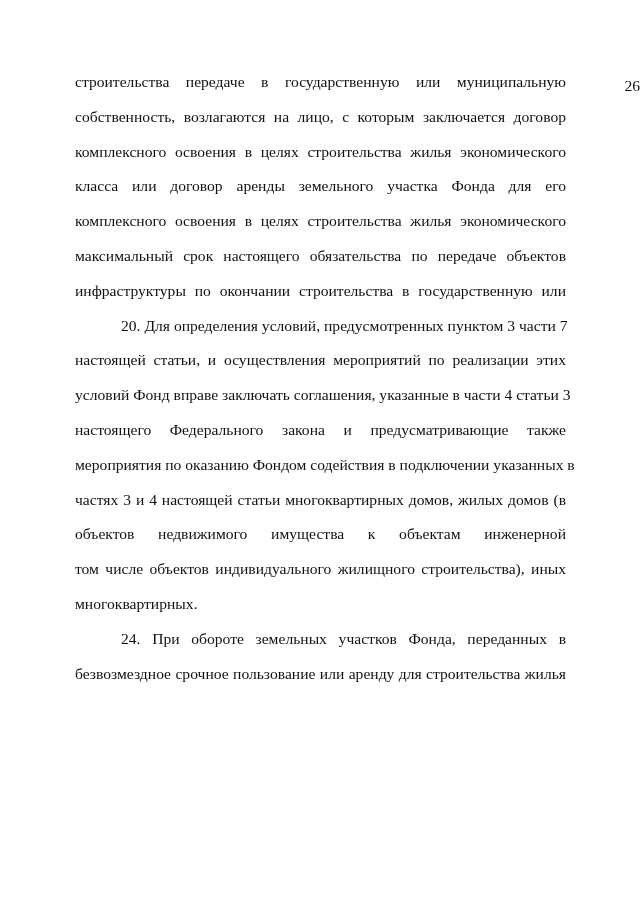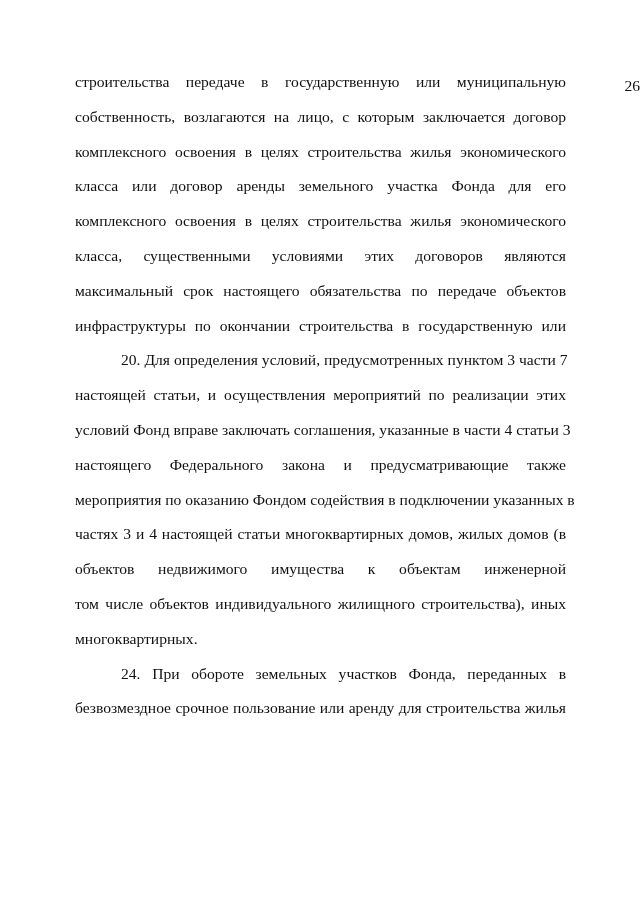--- a/index.html
+++ b/index.html
@@ -28,21 +28,20 @@
 <body>
 
 <div class="page">
   <div class="page-number">26</div>
   <div class="body-text">
     <div class="line">строительства передаче в государственную или муниципальную</div>
     <div class="line">собственность, возлагаются на лицо, с которым заключается договор</div>
     <div class="line">комплексного освоения в целях строительства жилья экономического</div>
     <div class="line">класса или договор аренды земельного участка Фонда для его</div>
     <div class="line">комплексного освоения в целях строительства жилья экономического</div>
-    <div class="line">класса, существенными условиями этих договоров являются</div>
     <div class="line">максимальный срок настоящего обязательства по передаче объектов</div>
     <div class="line">инфраструктуры по окончании строительства в государственную или</div>
     <div class="line indent">20. Для определения условий, предусмотренных пунктом 3 части 7</div>
     <div class="line">настоящей статьи, и осуществления мероприятий по реализации этих</div>
     <div class="line">условий Фонд вправе заключать соглашения, указанные в части 4 статьи 3</div>
     <div class="line">настоящего Федерального закона и предусматривающие также</div>
     <div class="line">мероприятия по оказанию Фондом содействия в подключении указанных в</div>
     <div class="line">частях 3 и 4 настоящей статьи многоквартирных домов, жилых домов (в</div>
     <div class="line">объектов недвижимого имущества к объектам инженерной</div>
     <div class="line">том числе объектов индивидуального жилищного строительства), иных</div>

